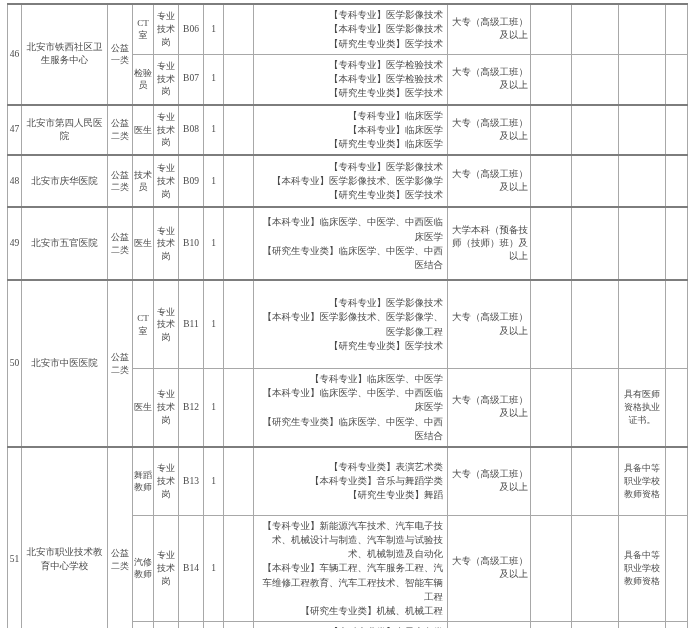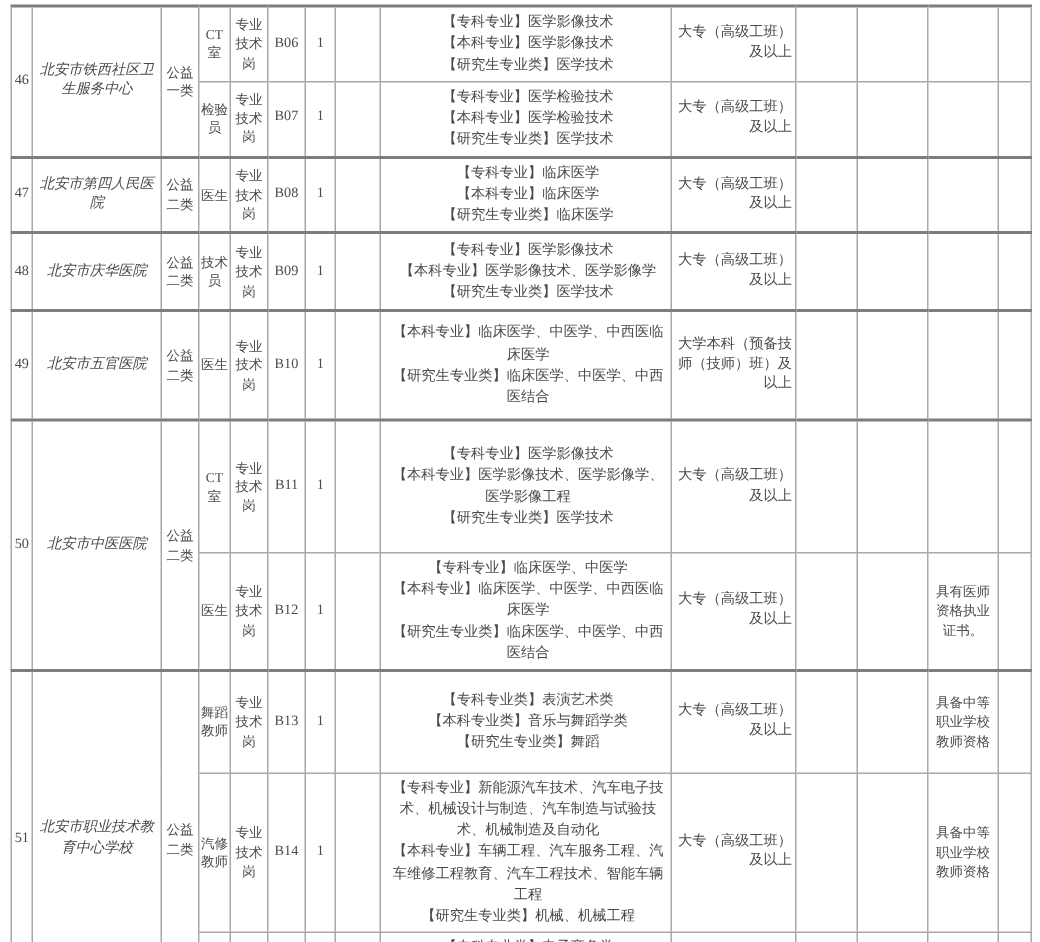--- a/index.html
+++ b/index.html
@@ -23,31 +23,31 @@
     color: #4a4a4a;
     font-size: 9.5px;
     line-height: 1.4;
     padding: 1px;
     overflow: hidden;
     word-break: break-all;
   }
   tr.gs > td { border-top: 2px solid #7d7d7d; }
   tr.last > td { border-bottom: 2px solid #7d7d7d; }
   td.majors {
-    text-align: center;
+    text-align: right;
     white-space: pre-line;
     padding: 3px 4px 3px 7px;
     line-height: 1.5;
   }
   td.edu { text-align: right; padding: 2px 2px 2px 4px; }
   td.pos  { font-size: 9px; padding: 1px 0; margin-left: 36px; }
   td.cat  { font-size: 9px; text-align: center; }
   td.ptype{ font-size: 9px; margin-left: 36px; }
   td.note-cell { font-size: 9px; padding: 2px 3px; }
-  td.unit { padding: 2px 3px; font-style: italic; }
+  td.unit { padding: 2px 3px; }
   .h46a{height:47px} .h46b{height:45px} .h47{height:49px} .h48{height:52px}
   .h49{height:73px} .h50a{height:88px} .h50b{height:68px}
   .h51a{height:68px} .h51b{height:78px} .h51c{height:48px}
 </style>
 </head>
 <body>
 
 <div class="table-wrap">
 <table class="jobtable">
   <colgroup>

